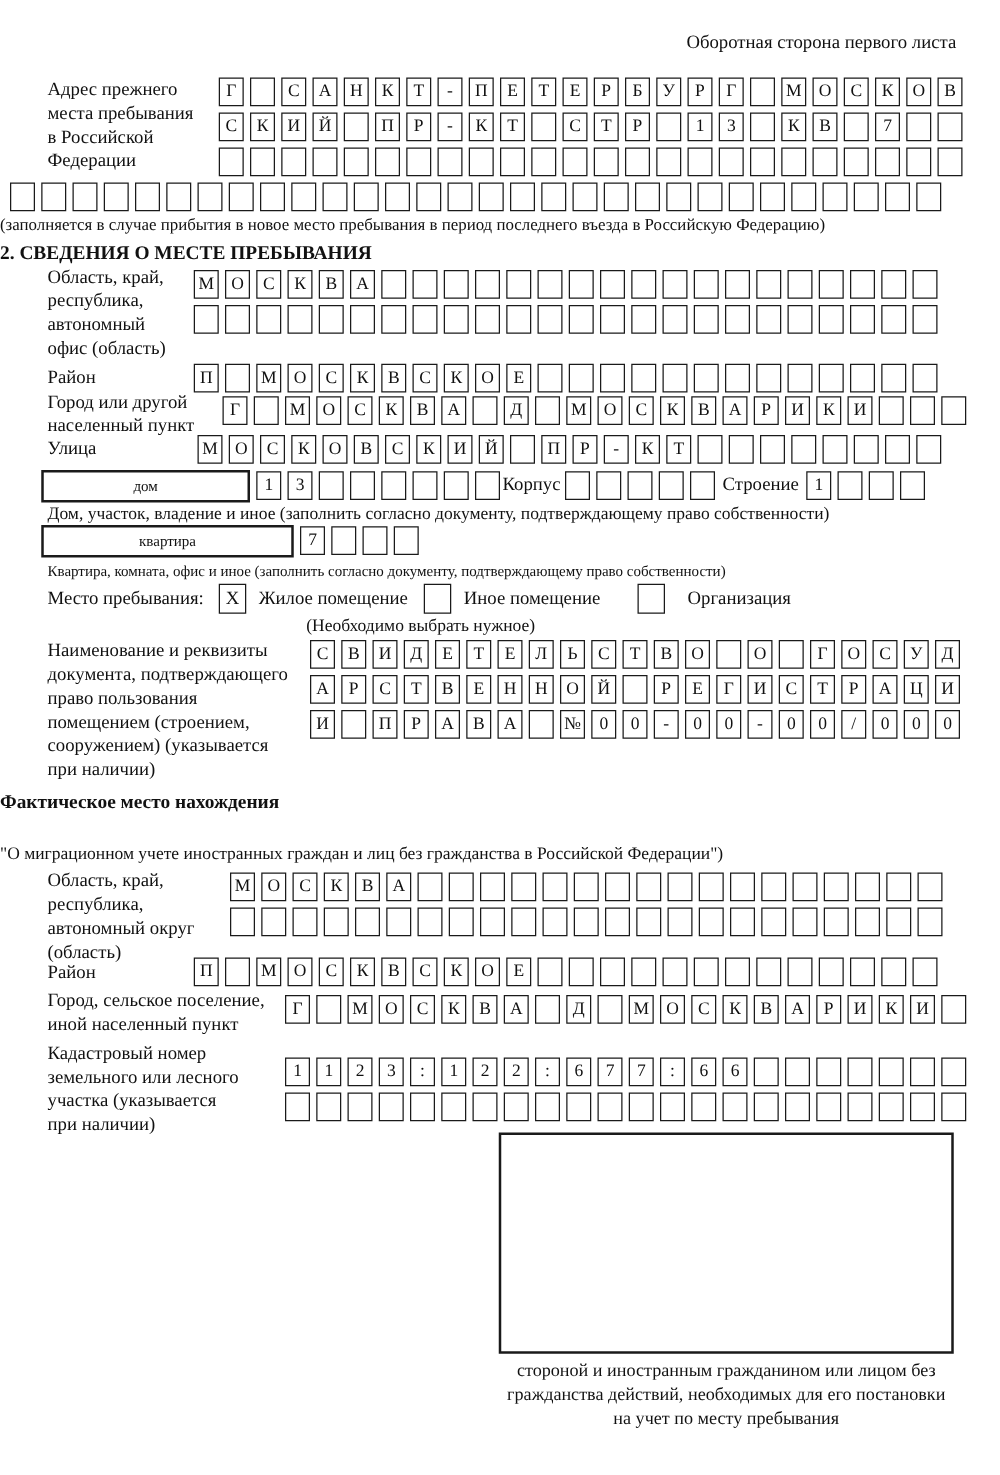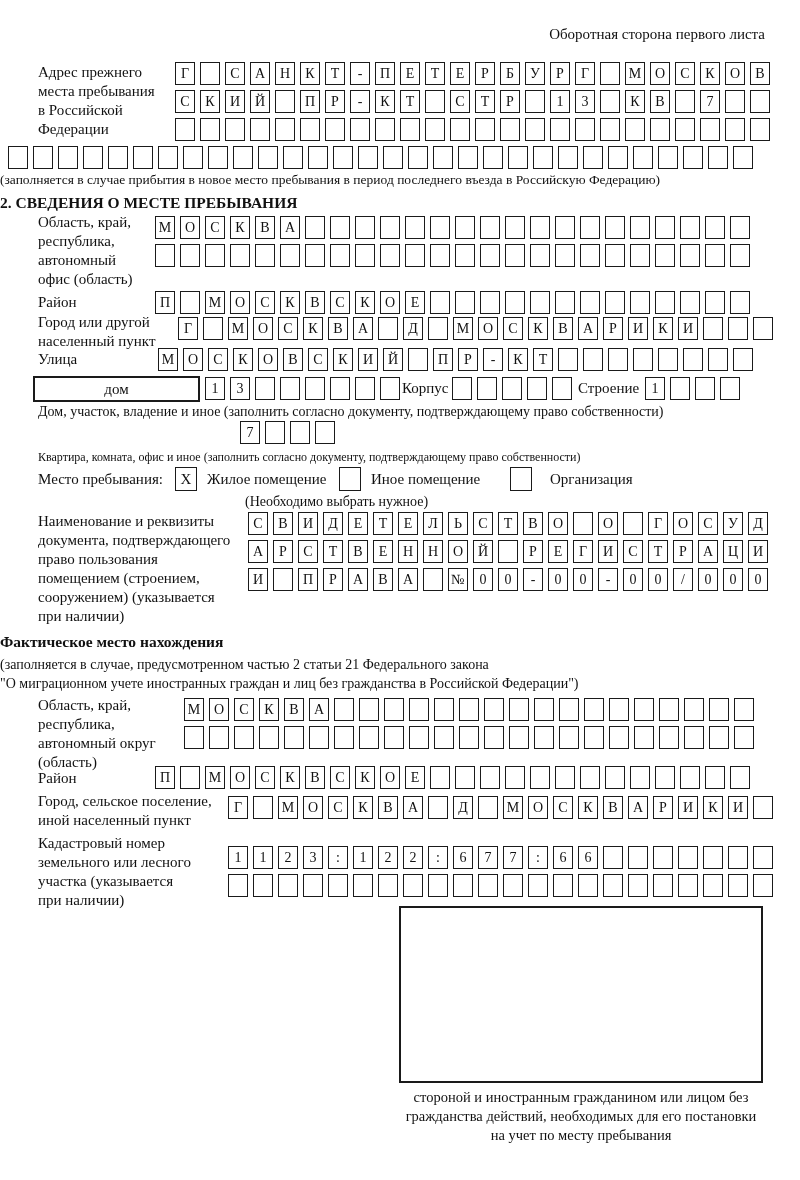--- a/index.html
+++ b/index.html
@@ -20,21 +20,21 @@
   .cellrow{display:flex;gap:5px;}
   .cell{
     width:20px;height:23px;box-sizing:border-box;
     border:1.8px solid #1a1a1a;
     display:flex;align-items:center;justify-content:center;
     font-size:14px;flex:0 0 auto;background:#fff;
   }
   .widebox{
     box-sizing:border-box;border:2px solid #1a1a1a;height:26px;
     display:flex;align-items:center;justify-content:center;
-    font-size:15px;background:#fff;
+    font-size:12px;background:#fff;
   }
   .checkbox{
     width:22px;height:24px;box-sizing:border-box;border:1.8px solid #1a1a1a;
     display:flex;align-items:center;justify-content:center;font-size:15px;background:#fff;
   }
   .stamp{
     box-sizing:border-box;border:2px solid #1a1a1a;background:#fff;
   }
   .stampnote{font-size:14.5px;line-height:19px;text-align:center;}
 </style>
@@ -332,20 +332,21 @@
     </div>
   <div class="abs lbl" style="left:578px;top:379px;">Строение</div>
   <div class="abs cellrow" style="left:645px;top:377px;">
       <div class="cell">1</div>
       <div class="cell"></div>
       <div class="cell"></div>
       <div class="cell"></div>
     </div>
   <div class="abs note" style="left:38px;top:404px;font-size:14px;">Дом, участок, владение и иное (заполнить согласно документу, подтверждающему право собственности)</div>
 
+  <div class="abs widebox" style="left:33px;top:420px;width:202px;">квартира</div>
   <div class="abs cellrow" style="left:240px;top:421px;">
       <div class="cell">7</div>
       <div class="cell"></div>
       <div class="cell"></div>
       <div class="cell"></div>
     </div>
   <div class="abs note" style="left:38px;top:450px;font-size:12px;">Квартира, комната, офис и иное (заполнить согласно документу, подтверждающему право собственности)</div>
 
   <div class="abs lbl" style="left:38px;top:470px;">Место пребывания:</div>
   <div class="abs checkbox" style="left:175px;top:467px;">X</div>
@@ -428,21 +429,20 @@
       <div class="cell">-</div>
       <div class="cell">0</div>
       <div class="cell">0</div>
       <div class="cell">/</div>
       <div class="cell">0</div>
       <div class="cell">0</div>
       <div class="cell">0</div>
     </div>
 
   <div class="abs lbl bold center" style="top:632px;font-size:15.5px;">Фактическое место нахождения</div>
-  <div class="abs note center" style="top:657px;font-size:14px;">(заполняется в случае, предусмотренном частью 2 статьи 21 Федерального закона</div>
   <div class="abs note center" style="top:676px;font-size:14px;">"О миграционном учете иностранных граждан и лиц без гражданства в Российской Федерации")</div>
 
   <div class="abs lbl-block" style="left:38px;top:696px;">
     <div>Область, край,</div>
     <div>республика,</div>
     <div>автономный округ</div>
     <div>(область)</div>
   </div>
   <div class="abs cellrow" style="left:184px;top:698px;">
       <div class="cell">М</div>

